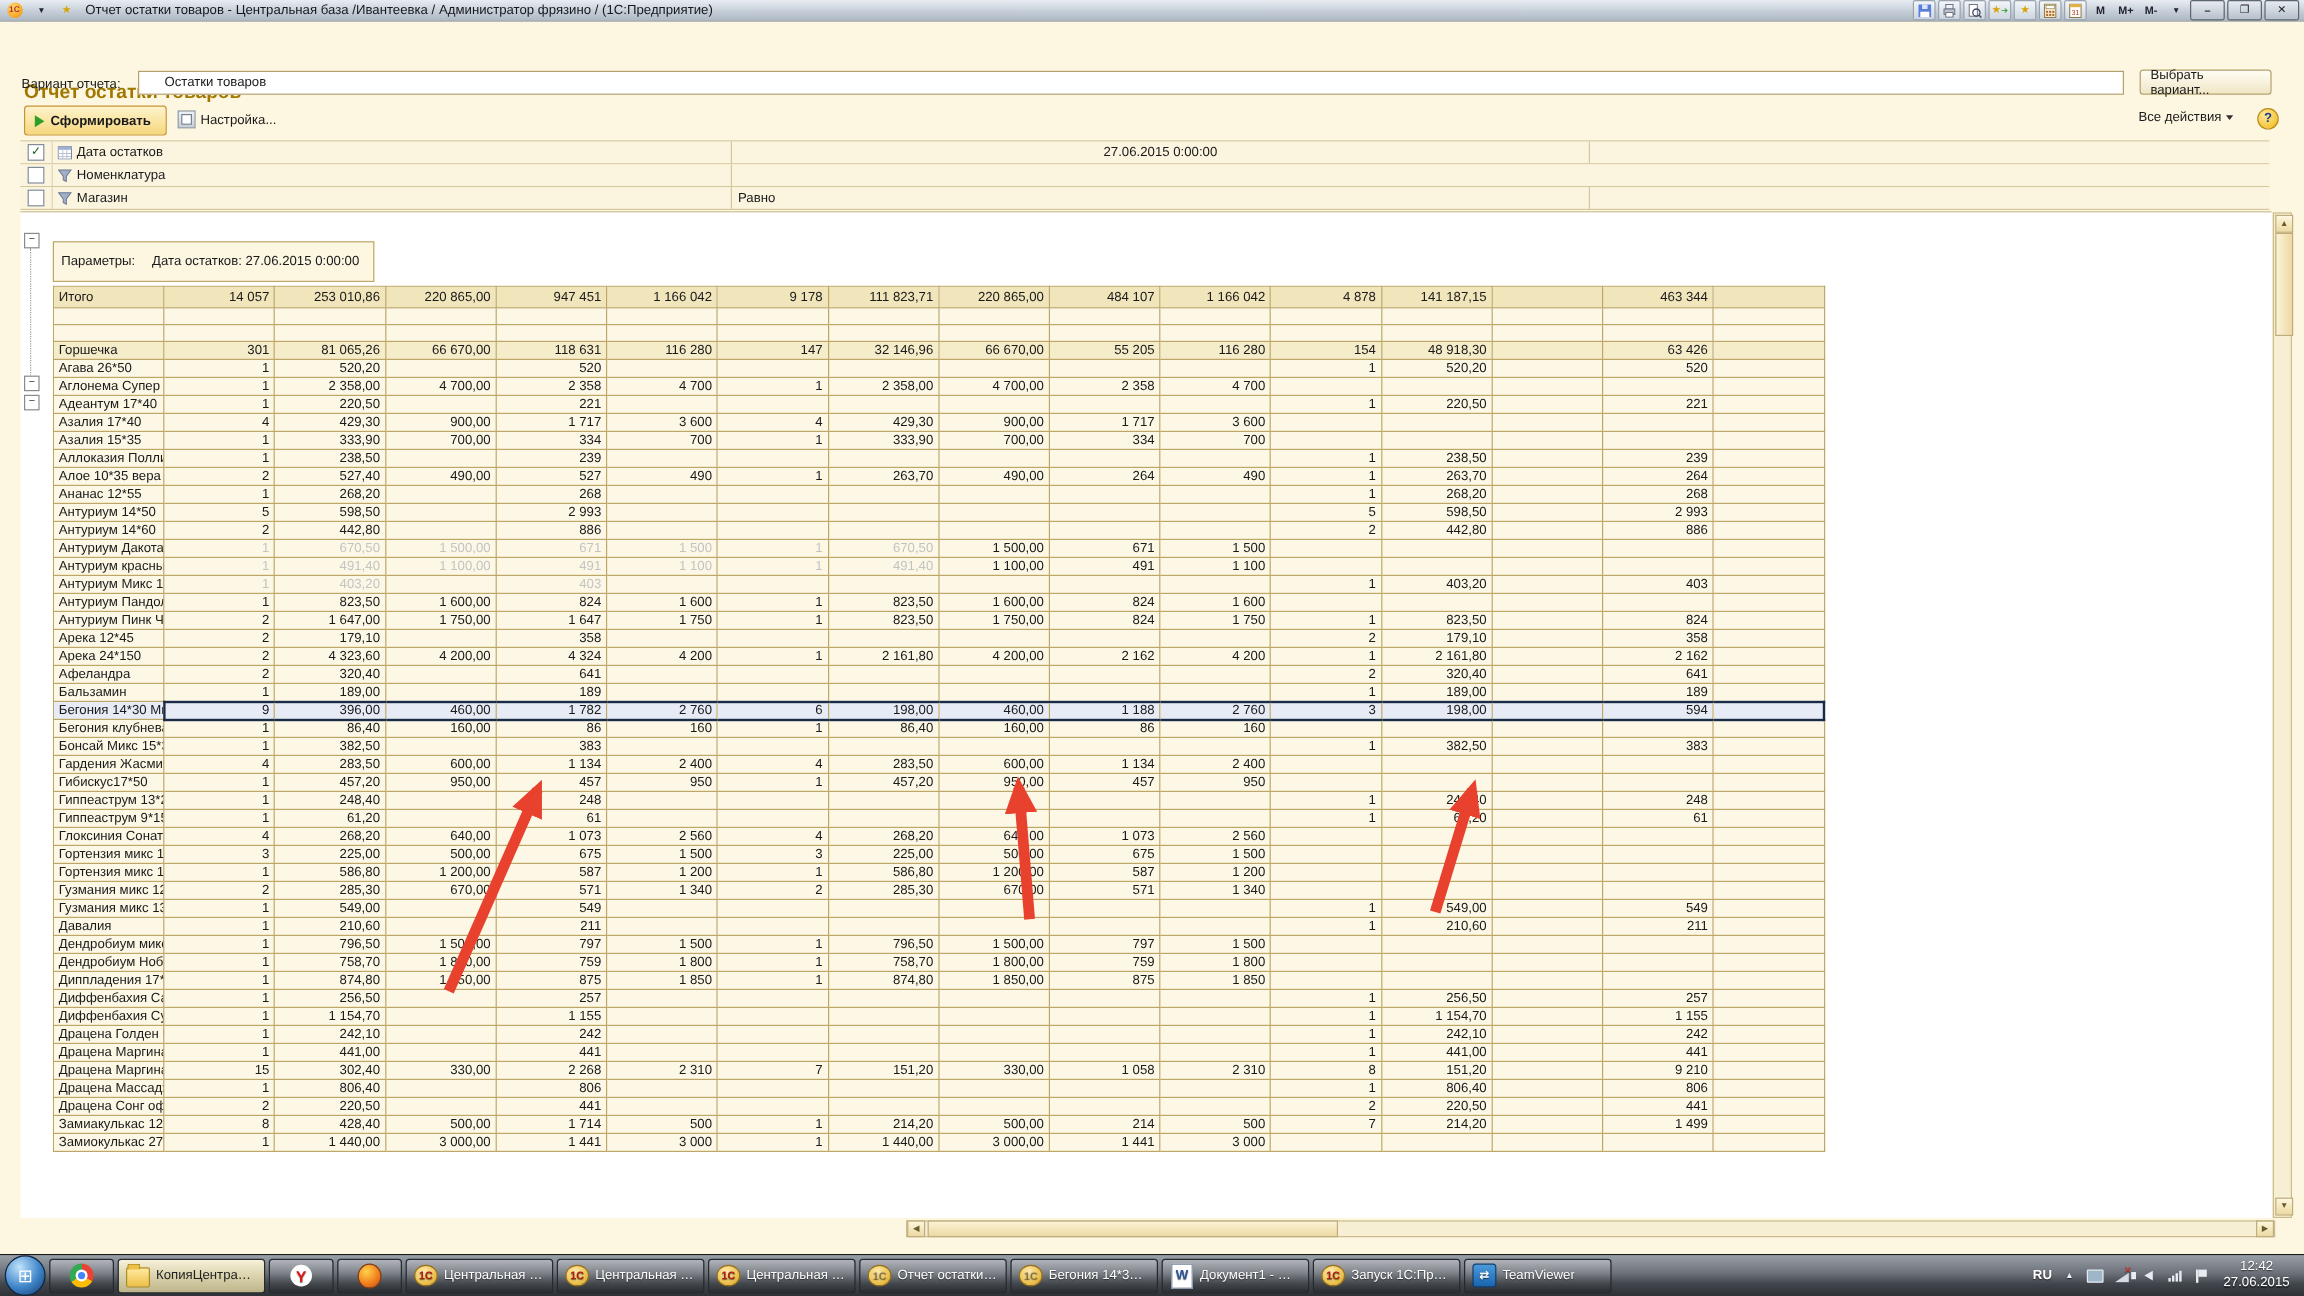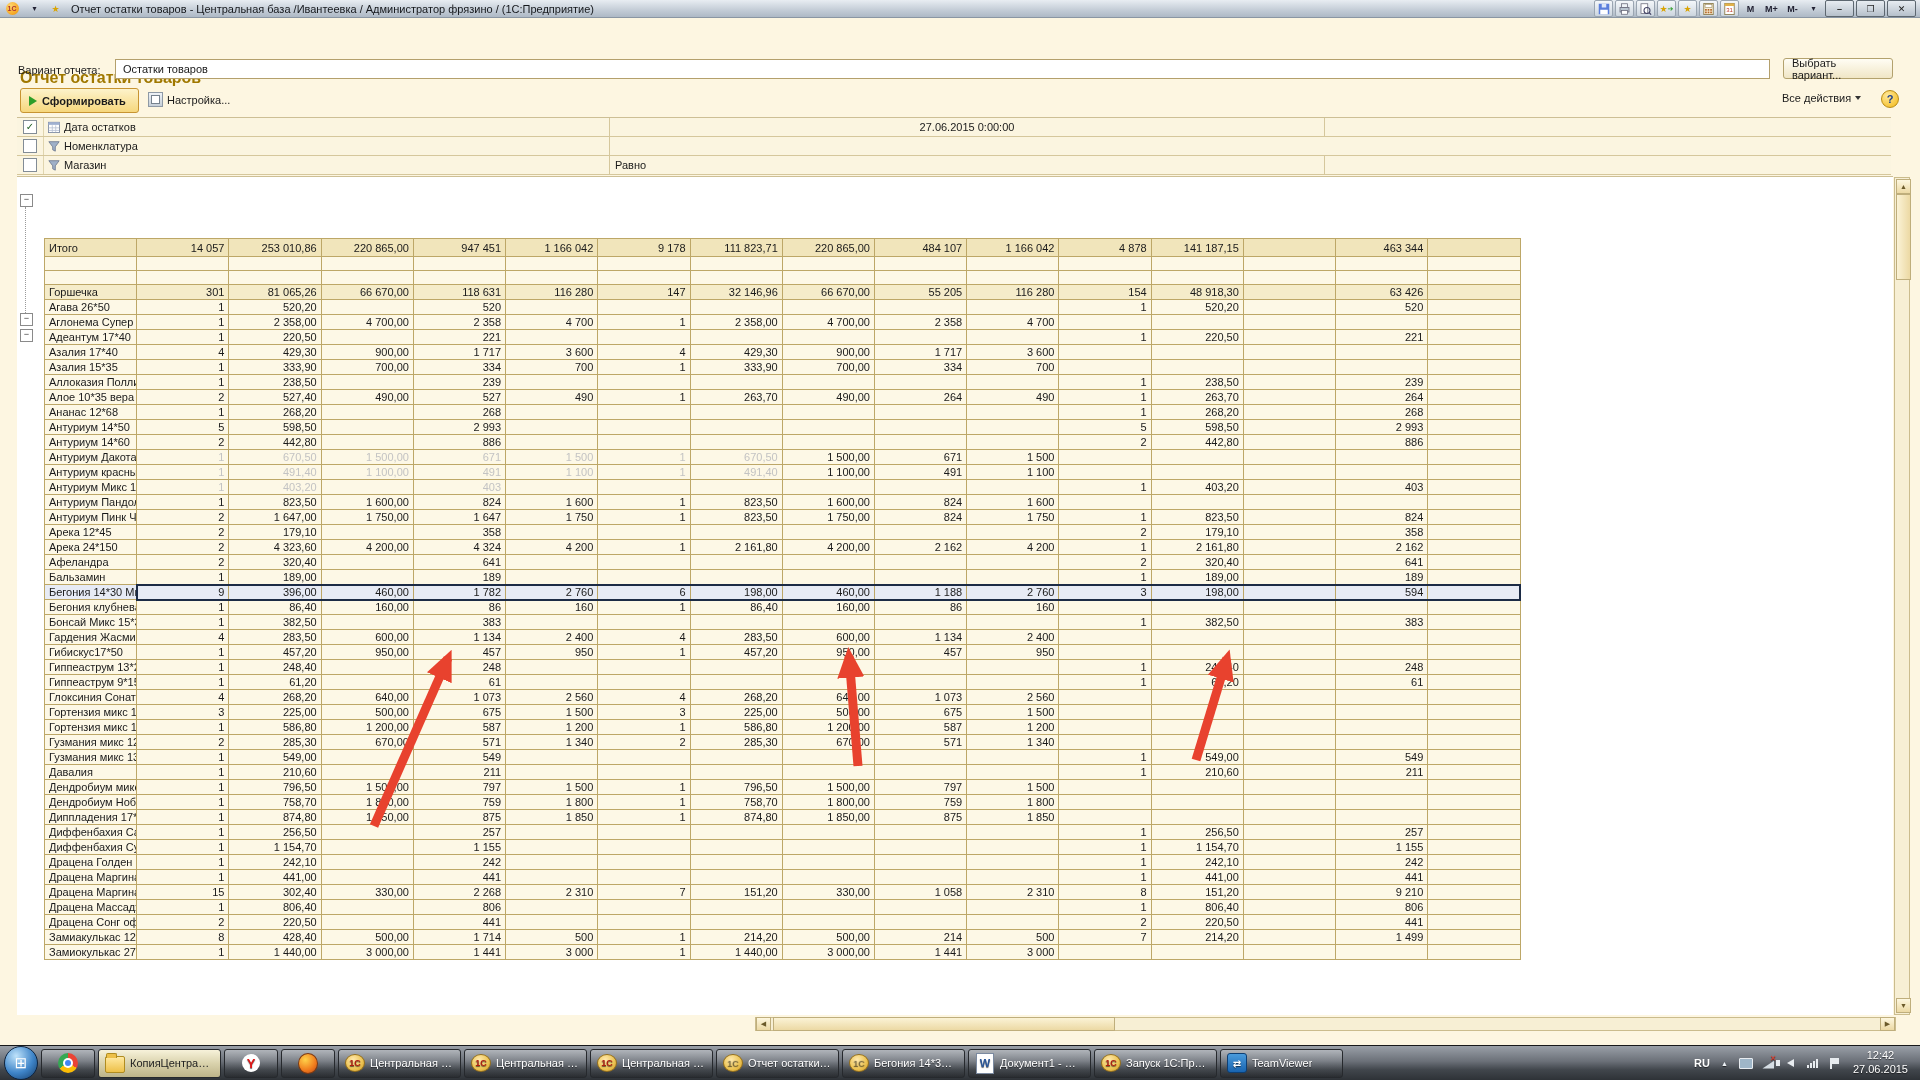--- a/index.html
+++ b/index.html
@@ -10,21 +10,21 @@
   .tb-ico{width:16px;height:14px;display:inline-flex;align-items:center;justify-content:center;margin-right:3px;flex:0 0 auto;}
   .onec-roundel{width:13px;height:13px;border-radius:50%;background:radial-gradient(circle at 35% 30%,#ffd76e,#f5a623 70%,#c97b12);color:#a33;font-size:7px;font-weight:bold;display:flex;align-items:center;justify-content:center;}
   .tb-title{margin-left:6px;white-space:nowrap;color:#15181c;}
   .tb-spacer{flex:1;}
   .tb-btn{height:15px;min-width:17px;display:inline-flex;align-items:center;justify-content:center;margin-left:2px;border:1px solid #9aa5b1;border-radius:2px;background:linear-gradient(#f4f7fa,#ccd5de);font-size:9px;color:#223;}
   .tb-btn.flat{border-color:transparent;background:transparent;}
   .winctl{height:15px;width:27px;display:inline-flex;align-items:center;justify-content:center;margin-left:2px;border:1px solid #5d6770;border-radius:2px;background:linear-gradient(#e7ecf1,#b6c0cb);font-size:9px;font-weight:bold;color:#222;}
   
   .form-heading{position:absolute;left:20px;top:28px;font-size:16px;font-weight:bold;color:#a07800;margin-top:41px;}
   .variant-label{position:absolute;left:18px;top:64px;}
-  .variant-input{position:absolute;left:115px;top:59px;width:1655px;height:20px;background:#fff;border:1px solid #b4a06c;box-sizing:border-box;display:flex;align-items:center;padding:0 7px;}
+  .variant-input{position:absolute;left:115px;top:59px;width:1655px;height:20px;background:#fff;border:1px solid #b4a06c;box-sizing:border-box;display:flex;align-items:center;padding:0 21px;}
   .btn-plain{position:absolute;height:21px;background:linear-gradient(#fffdf4,#f0e6c6);border:1px solid #b3a26e;border-radius:3px;display:flex;align-items:center;justify-content:center;padding:0 8px;box-sizing:border-box;}
   .btn-choose{left:1783px;top:58px;width:110px;}
   .btn-generate{position:absolute;left:20px;top:88px;height:23px;background:linear-gradient(#fdf3cb,#f6d77d);border:1px solid #c79432;border-radius:3px;display:flex;align-items:center;gap:5px;font-weight:bold;padding:0 12px 0 8px;}
   .play-tri{width:0;height:0;border-left:8px solid #2e9e28;border-top:5px solid transparent;border-bottom:5px solid transparent;}
   .btn-settings{position:absolute;left:142px;top:90px;height:19px;display:flex;align-items:center;gap:4px;padding:0 6px;}
   .gear-grid{width:13px;height:13px;background:linear-gradient(#eef2f6,#c6cfd8);border:1px solid #8e99a5;position:relative;}
   .gear-grid:before{content:"";position:absolute;left:2px;top:2px;width:7px;height:7px;border:1px solid #76828e;background:#fff;}
   .all-actions{position:absolute;left:1782px;top:92px;display:flex;align-items:center;gap:4px;}
   .help-circle{position:absolute;left:1881px;top:90px;width:16px;height:16px;border-radius:50%;background:radial-gradient(circle at 35% 30%,#ffe89a,#f2b815);border:1px solid #b98c12;color:#1c3e8c;font-weight:bold;font-size:11px;display:flex;align-items:center;justify-content:center;}
   .chev{width:0;height:0;border-top:4px solid #333;border-left:3.5px solid transparent;border-right:3.5px solid transparent;display:inline-block;}
@@ -240,20 +240,24 @@
         <span class="f-rest"></span>
       </div>
     </div>
 
   <div class="report">
     <span class="margin-box" style="left:3px;top:17px;">−</span>
     <span class="tree-line" style="left:8px;top:30px;height:108px;"></span>
     <span class="margin-box" style="left:3px;top:136px;">−</span>
     <span class="margin-box" style="left:3px;top:152px;">−</span>
 
+    <div class="params-cell">
+      <span style="font-weight:normal;">Параметры:</span>
+      <span>Дата остатков: 27.06.2015 0:00:00</span>
+    </div>
 
     <div class="rt-wrap">
       <table class="rt" id="report-table">
           <tbody>
             <tr class="total">
               <td class="namec">Итого</td>
               <td class="num">14 057</td>
               <td class="num">253 010,86</td>
               <td class="num">220 865,00</td>
               <td class="num">947 451</td>
@@ -465,21 +469,21 @@
               <td class="num">490</td>
               <td class="num">1</td>
               <td class="num">263,70</td>
               <td class="num"></td>
               <td class="num">264</td>
               <td class="num"></td>
             </tr>
           </tbody>
           <tbody>
             <tr class="item">
-              <td class="namec">Ананас 12*68</td>
+              <td class="namec">Ананас 12*55</td>
               <td class="num">1</td>
               <td class="num">268,20</td>
               <td class="num"></td>
               <td class="num">268</td>
               <td class="num"></td>
               <td class="num"></td>
               <td class="num"></td>
               <td class="num"></td>
               <td class="num"></td>
               <td class="num"></td>

